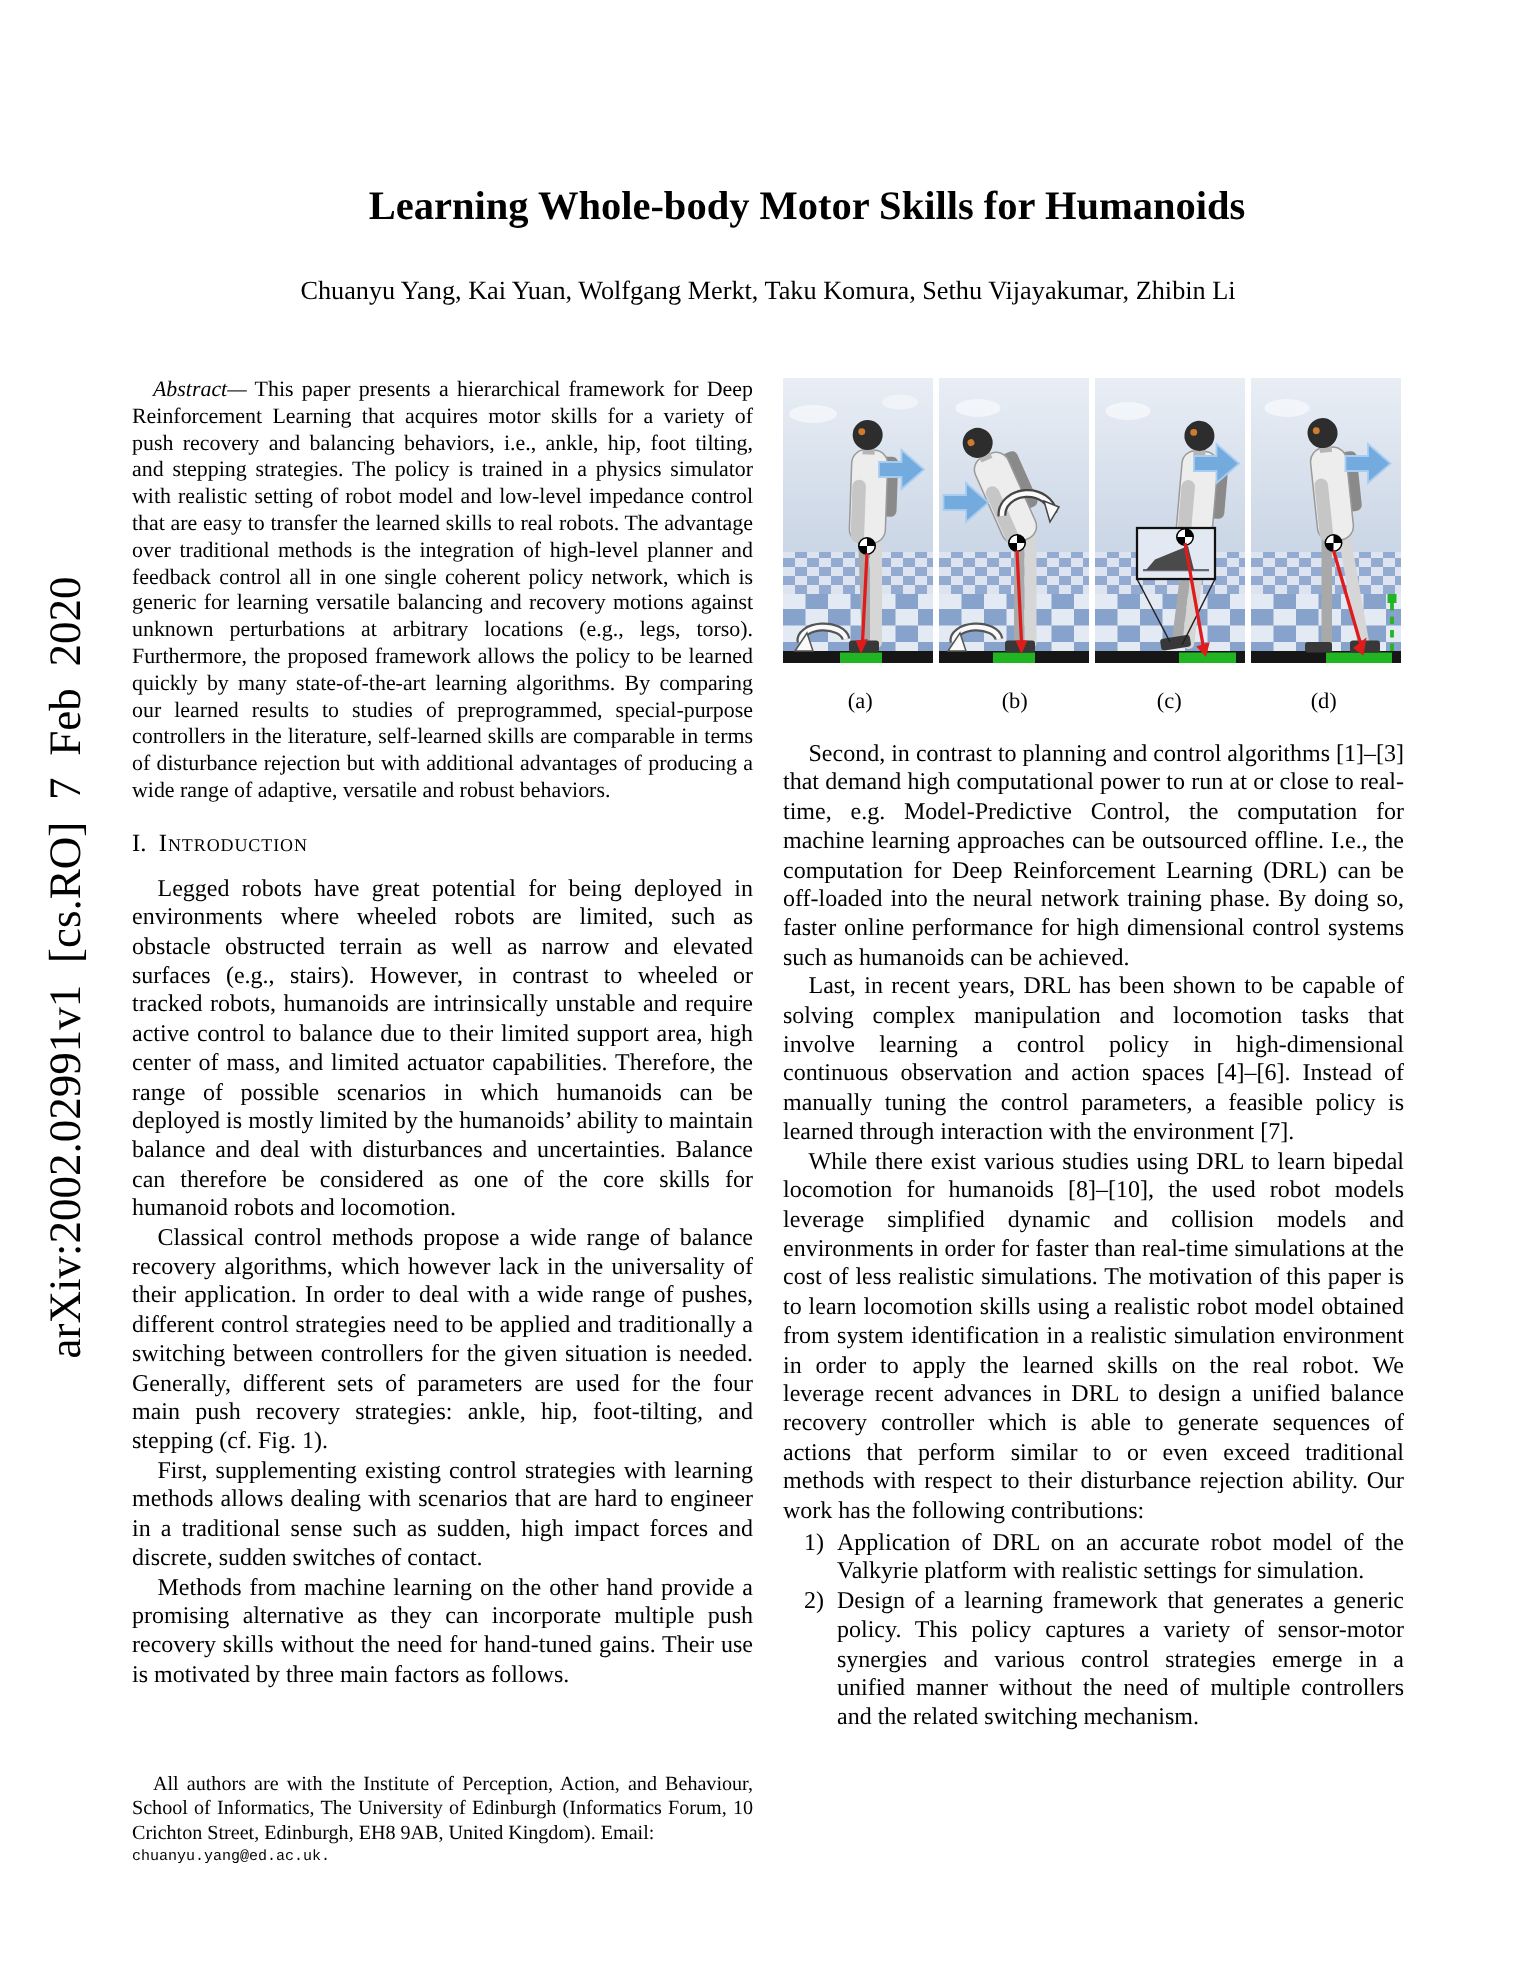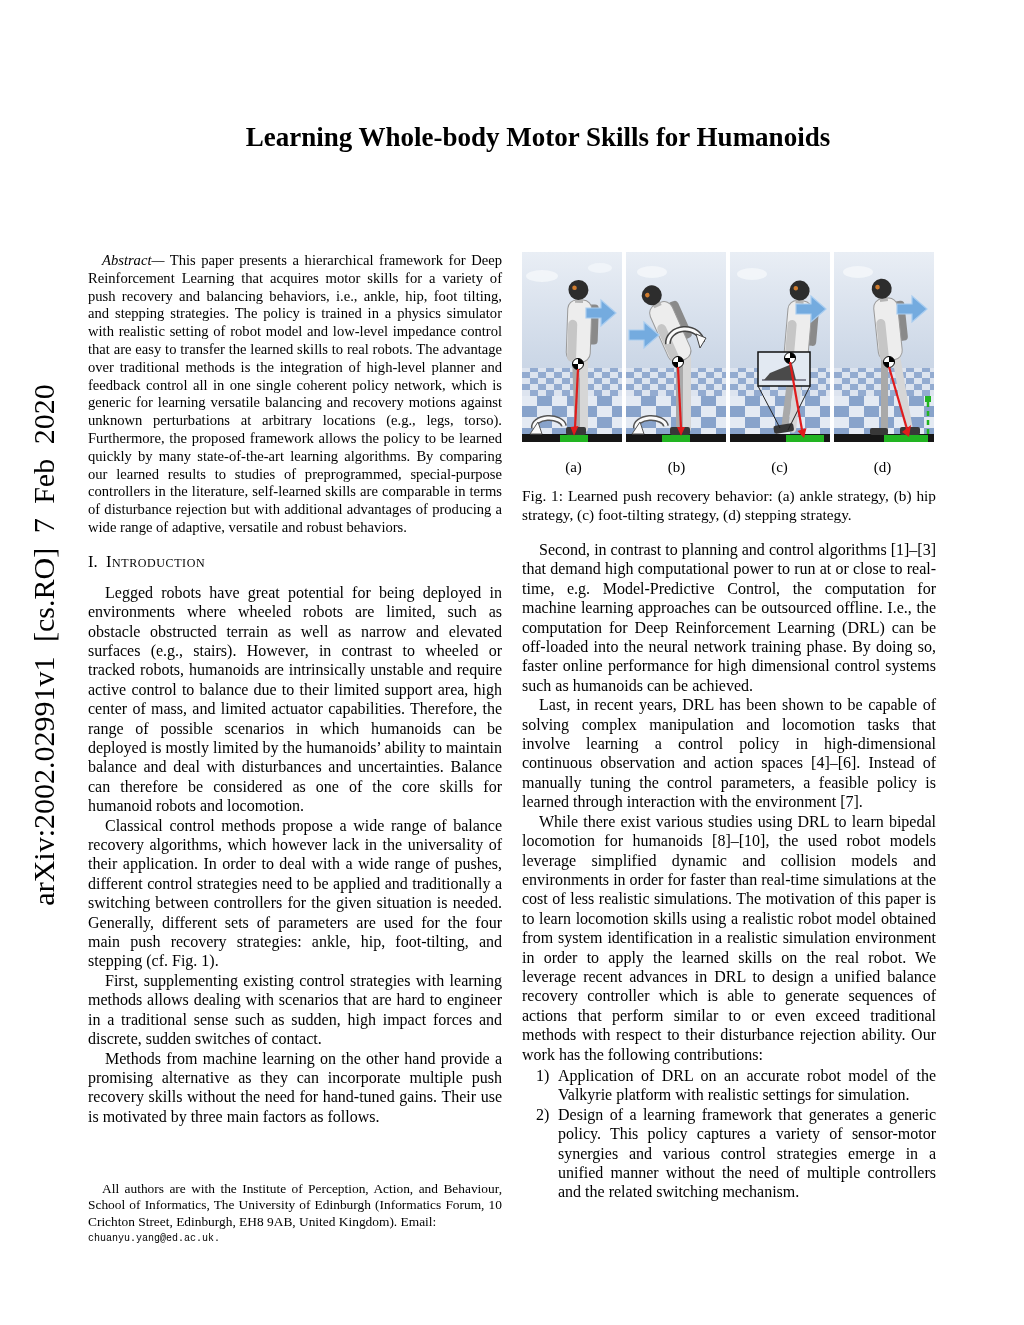--- a/index.html
+++ b/index.html
@@ -37,20 +37,21 @@
   .list-item .num{position:absolute;left:14px;}
 </style>
 </head>
 <body>
 
 <div class="page">
 
   <div class="arxiv">arXiv:2002.02991v1 [cs.RO] 7 Feb 2020</div>
 
   <h1 class="title">Learning Whole-body Motor Skills for Humanoids</h1>
+  <div class="authors">Chuanyu Yang, Kai Yuan, Wolfgang Merkt, Taku Komura, Sethu Vijayakumar, Zhibin Li</div>
 
   <div class="col col-left">
     <p class="abstract"><span class="abs-label">Abstract—</span> <span>This paper presents a hierarchical framework for Deep Reinforcement Learning that acquires motor skills for a variety of push recovery and balancing behaviors, i.e., ankle, hip, foot tilting, and stepping strategies. The policy is trained in a physics simulator with realistic setting of robot model and low-level impedance control that are easy to transfer the learned skills to real robots. The advantage over traditional methods is the integration of high-level planner and feedback control all in one single coherent policy network, which is generic for learning versatile balancing and recovery motions against unknown perturbations at arbitrary locations (e.g., legs, torso). Furthermore, the proposed framework allows the policy to be learned quickly by many state-of-the-art learning algorithms. By comparing our learned results to studies of preprogrammed, special-purpose controllers in the literature, self-learned skills are comparable in terms of disturbance rejection but with additional advantages of producing a wide range of adaptive, versatile and robust behaviors.</span></p>
 
     <h2 class="section-heading"><span>I.</span>&nbsp; <span class="sc">Introduction</span></h2>
 
     <p class="body-par">Legged robots have great potential for being deployed in environments where wheeled robots are limited, such as obstacle obstructed terrain as well as narrow and elevated surfaces (e.g., stairs). However, in contrast to wheeled or tracked robots, humanoids are intrinsically unstable and require active control to balance due to their limited support area, high center of mass, and limited actuator capabilities. Therefore, the range of possible scenarios in which humanoids can be deployed is mostly limited by the humanoids’ ability to maintain balance and deal with disturbances and uncertainties. Balance can therefore be considered as one of the core skills for humanoid robots and locomotion.</p>
     <p class="body-par">Classical control methods propose a wide range of balance recovery algorithms, which however lack in the universality of their application. In order to deal with a wide range of pushes, different control strategies need to be applied and traditionally a switching between controllers for the given situation is needed. Generally, different sets of parameters are used for the four main push recovery strategies: ankle, hip, foot-tilting, and stepping (cf. Fig. 1).</p>
     <p class="body-par">First, supplementing existing control strategies with learning methods allows dealing with scenarios that are hard to engineer in a traditional sense such as sudden, high impact forces and discrete, sudden switches of contact.</p>
     <p class="body-par">Methods from machine learning on the other hand provide a promising alternative as they can incorporate multiple push recovery skills without the need for hand-tuned gains. Their use is motivated by three main factors as follows.</p>
@@ -218,21 +219,20 @@
         </g>
       </svg>
 
       <div class="panel-labels">
         <span>(a)</span>
         <span>(b)</span>
         <span>(c)</span>
         <span>(d)</span>
       </div>
 
-      <figcaption>Fig. 1: Learned push recovery behavior: (a) ankle strategy, (b) hip strategy, (c) foot-tilting strategy, (d) stepping strategy.</figcaption>
     </figure>
 
     <p class="body-par">Second, in contrast to planning and control algorithms [1]–[3] that demand high computational power to run at or close to real-time, e.g. Model-Predictive Control, the computation for machine learning approaches can be outsourced offline. I.e., the computation for Deep Reinforcement Learning (DRL) can be off-loaded into the neural network training phase. By doing so, faster online performance for high dimensional control systems such as humanoids can be achieved.</p>
     <p class="body-par">Last, in recent years, DRL has been shown to be capable of solving complex manipulation and locomotion tasks that involve learning a control policy in high-dimensional continuous observation and action spaces [4]–[6]. Instead of manually tuning the control parameters, a feasible policy is learned through interaction with the environment [7].</p>
     <p class="body-par">While there exist various studies using DRL to learn bipedal locomotion for humanoids [8]–[10], the used robot models leverage simplified dynamic and collision models and environments in order for faster than real-time simulations at the cost of less realistic simulations. The motivation of this paper is to learn locomotion skills using a realistic robot model obtained from system identification in a realistic simulation environment in order to apply the learned skills on the real robot. We leverage recent advances in DRL to design a unified balance recovery controller which is able to generate sequences of actions that perform similar to or even exceed traditional methods with respect to their disturbance rejection ability. Our work has the following contributions:</p>
 
     <div class="contrib">
       <div class="list-item">
         <span class="num">1)</span>
         <span>Application of DRL on an accurate robot model of the Valkyrie platform with realistic settings for simulation.</span>

